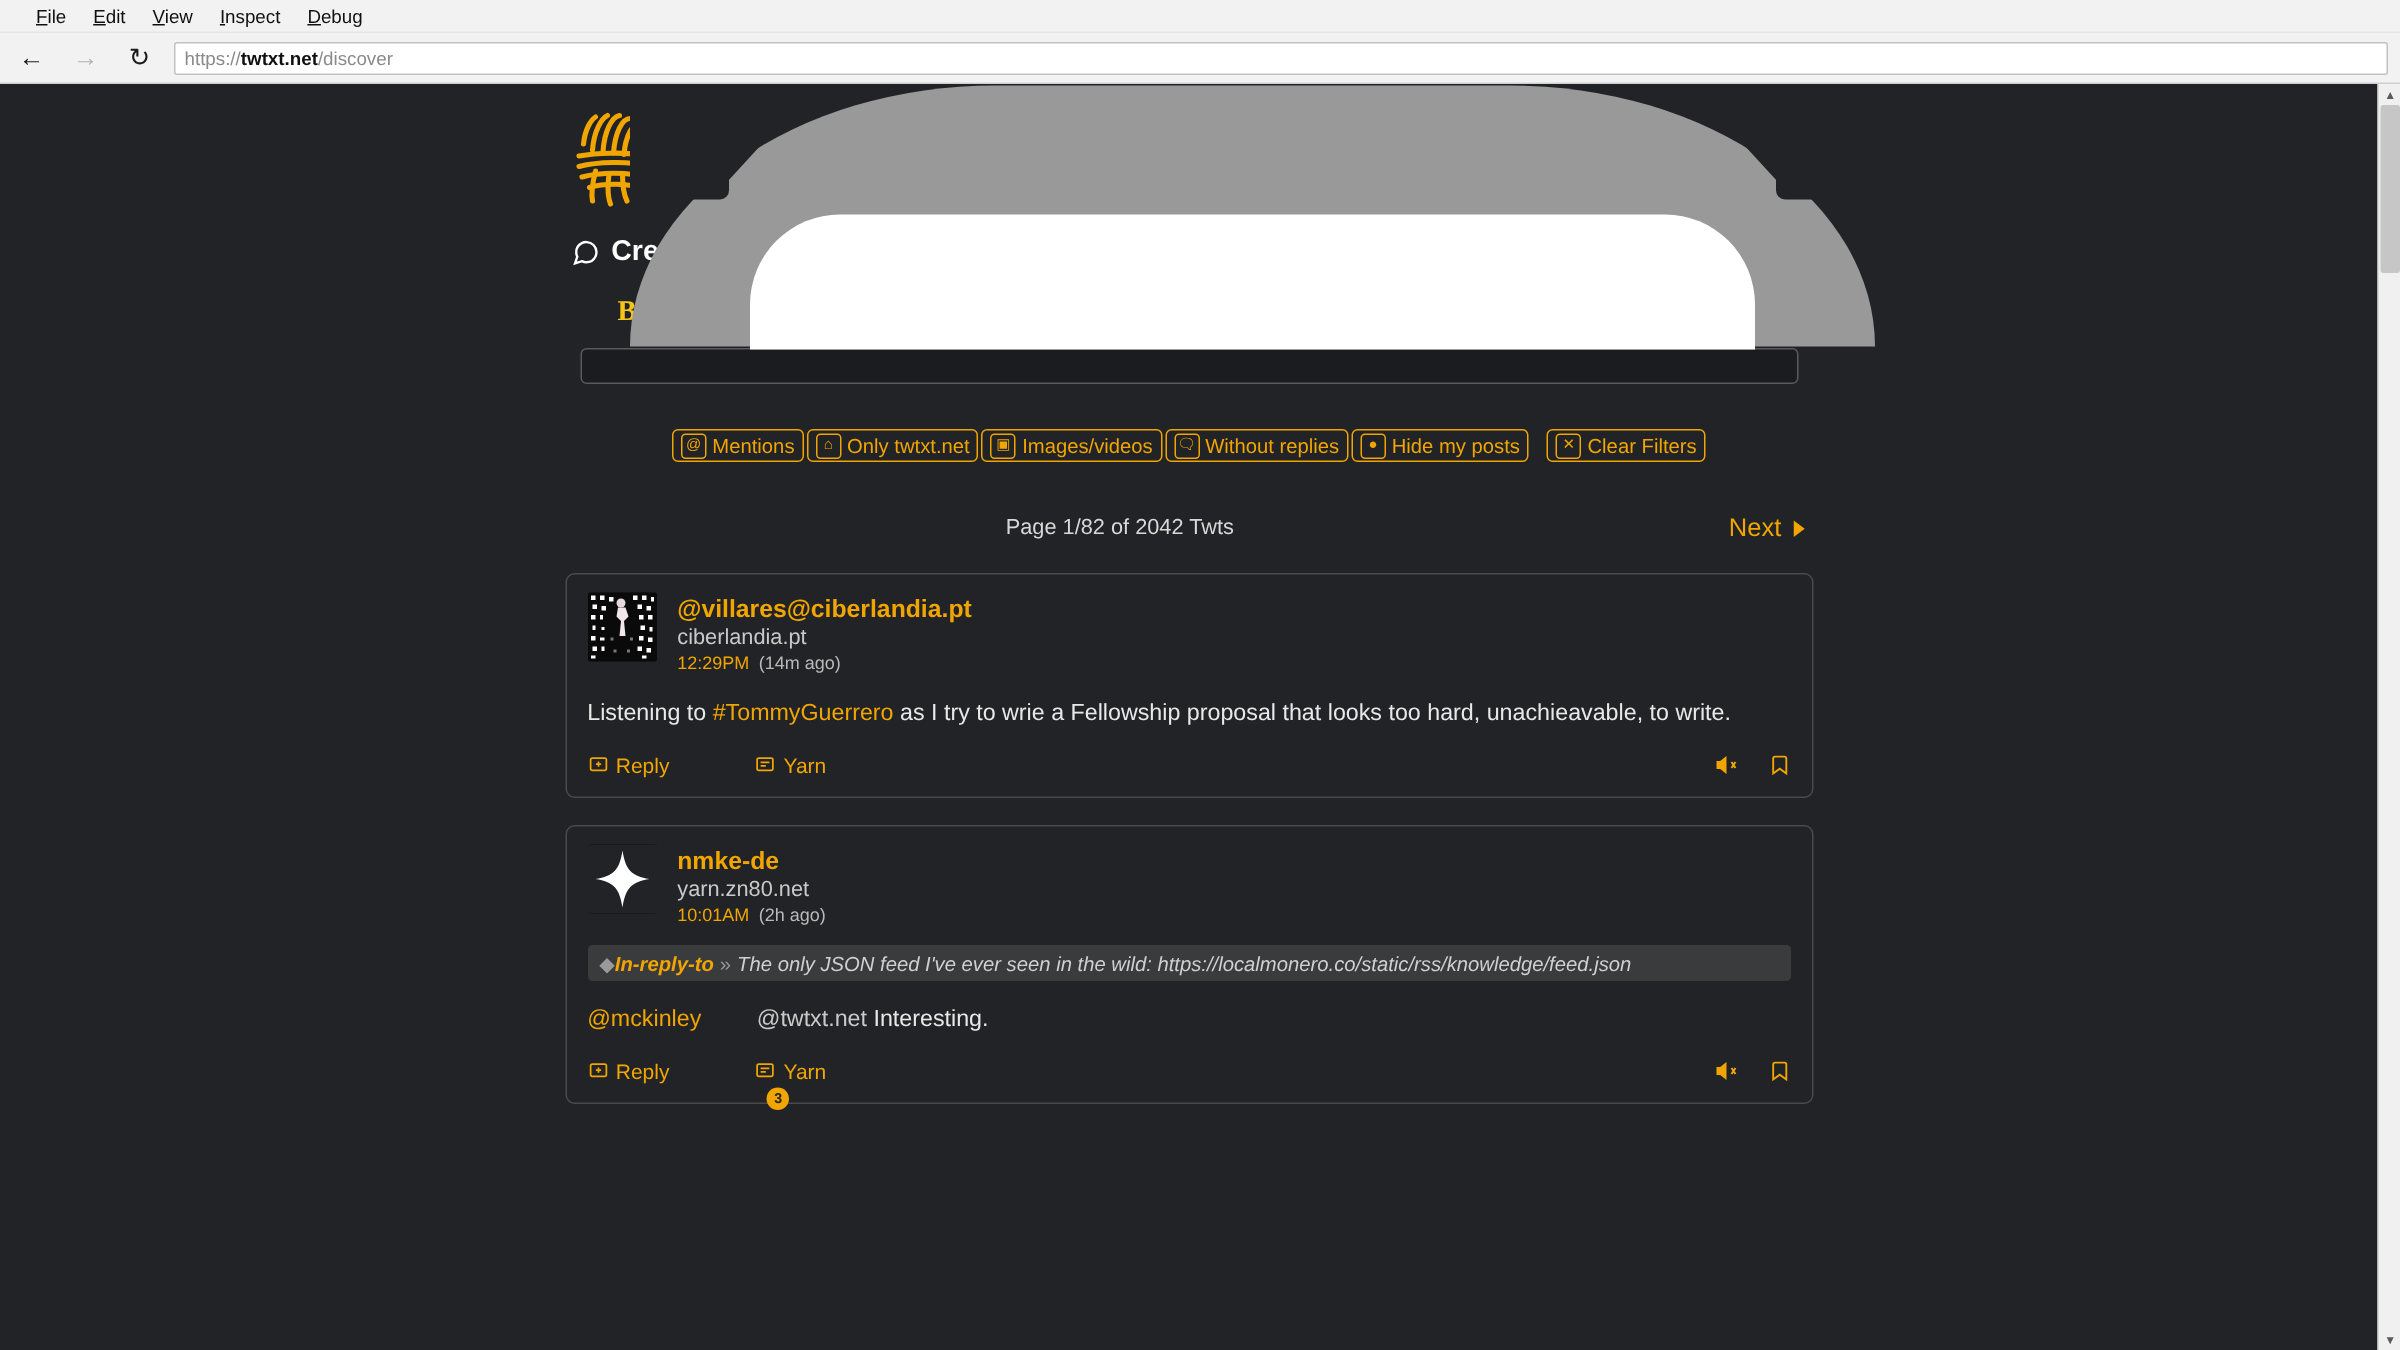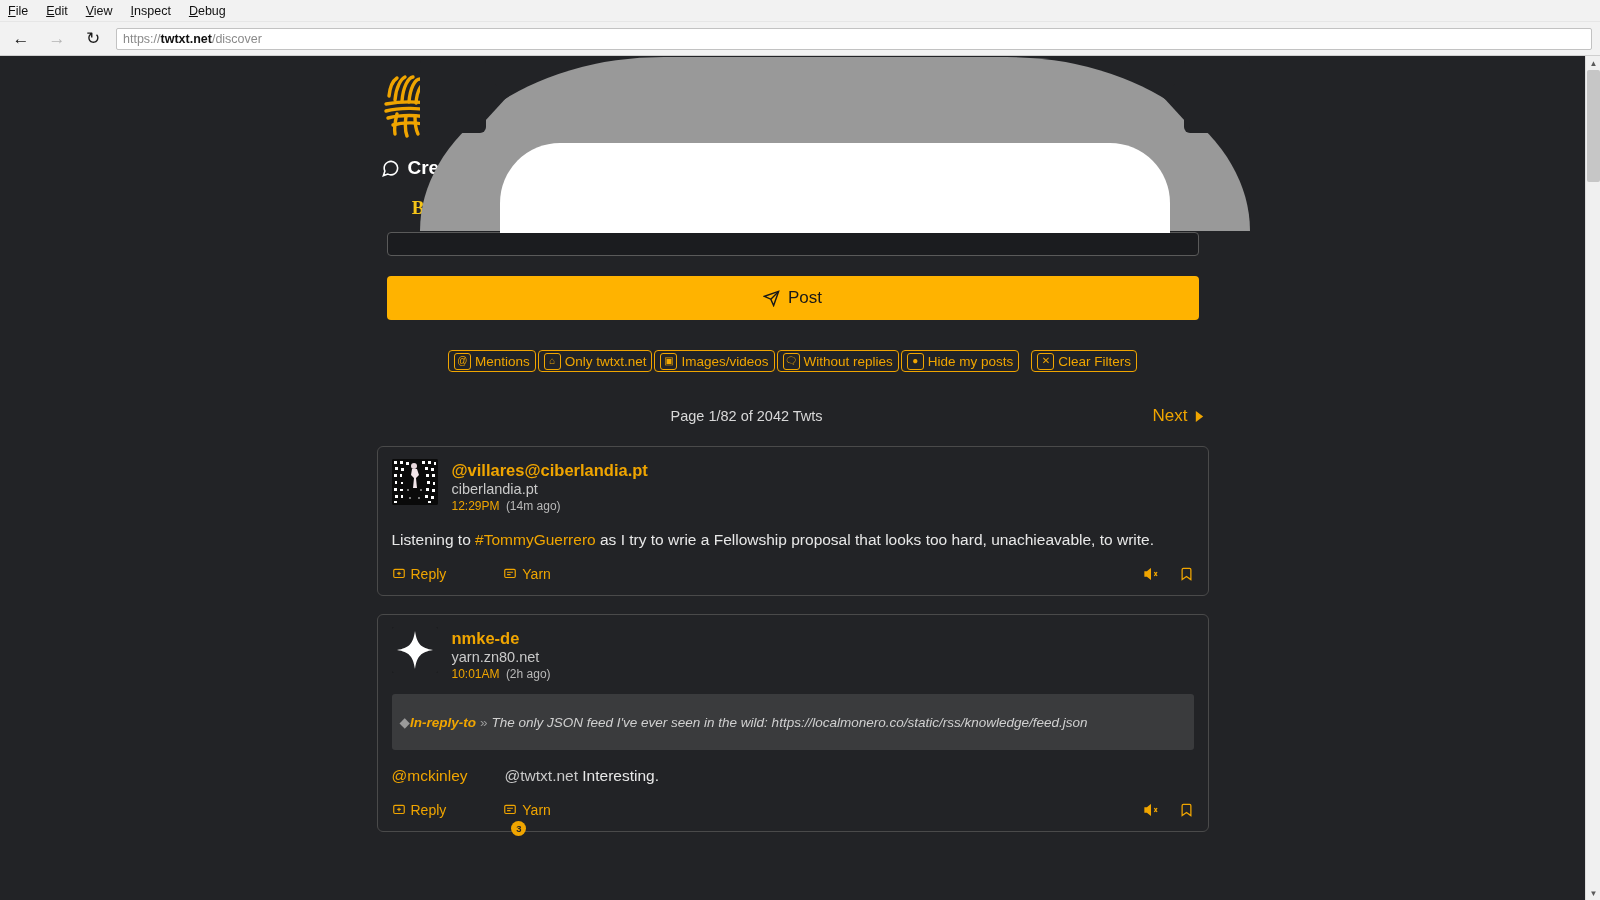--- a/index.html
+++ b/index.html
@@ -9,21 +9,21 @@
     font-family: "Liberation Sans", sans-serif;
     background: #ffffff;
   }
 
   
   .browser-menubar {
     height: 22px;
     background: #f2f2f2;
     display: flex;
     align-items: center;
-    padding-left: 0;
+    padding-left: 16px;
     gap: 2px;
     border-bottom: 1px solid #e6e6e6;
   }
   .menu-item {
     font-size: 12.5px;
     color: #111;
     padding: 2px 8px;
     cursor: default;
     white-space: nowrap;
   }
@@ -284,21 +284,21 @@
     line-height: 1.5;
     margin-top: 14px;
   }
   .twt-body a.hash { color: #f0a500; text-decoration: none; cursor: pointer; }
   .twt-body a.mention { color: #f0a500; text-decoration: none; cursor: pointer; }
   .twt-body .mention-domain { color: #c9c9c9; margin-left: 37px; }
 
   .inreply {
     background: #3a3b3d;
     border-radius: 3px;
-    padding: 20px 8px;
+    padding: 4px 8px;
     margin-top: 12px;
     font-size: 13.5px;
     font-style: italic;
     color: #d6d6d6;
     white-space: nowrap;
     overflow: hidden;
   }
   .inreply .irt-link { color: #f0a500; font-weight: bold; text-decoration: none; cursor: pointer; }
   .inreply .chev { color: #9a9a9a; margin: 0 4px; font-style: normal; }
   .inreply .repl { color: #d0d0d0; }
@@ -456,27 +456,20 @@
           <svg width="19" height="19" viewBox="0 0 24 24" fill="none" stroke="#f5c518" stroke-width="2">
             <path d="M21 15v4a2 2 0 0 1-2 2H5a2 2 0 0 1-2-2v-4"></path>
               <path d="M17 8l-5-5-5 5"></path>
               <path d="M12 3v13"></path>
           </svg>
         </button>
       </div>
 
       <div class="post-textarea"></div>
 
-      <button class="post-button">
-        <svg width="17" height="17" viewBox="0 0 24 24" fill="none" stroke="#181818" stroke-width="2">
-          <path d="M22 2L11 13"></path>
-            <path d="M22 2l-7 20-4-9-9-4 20-7z"></path>
-        </svg>
-        <span>Post</span>
-      </button>
 
       <div class="filters">
         <button class="filter-btn">
           <span class="fico">@</span>
           <span>Mentions</span>
         </button>
         <button class="filter-btn">
           <span class="fico">⌂</span>
           <span>Only twtxt.net</span>
         </button>

